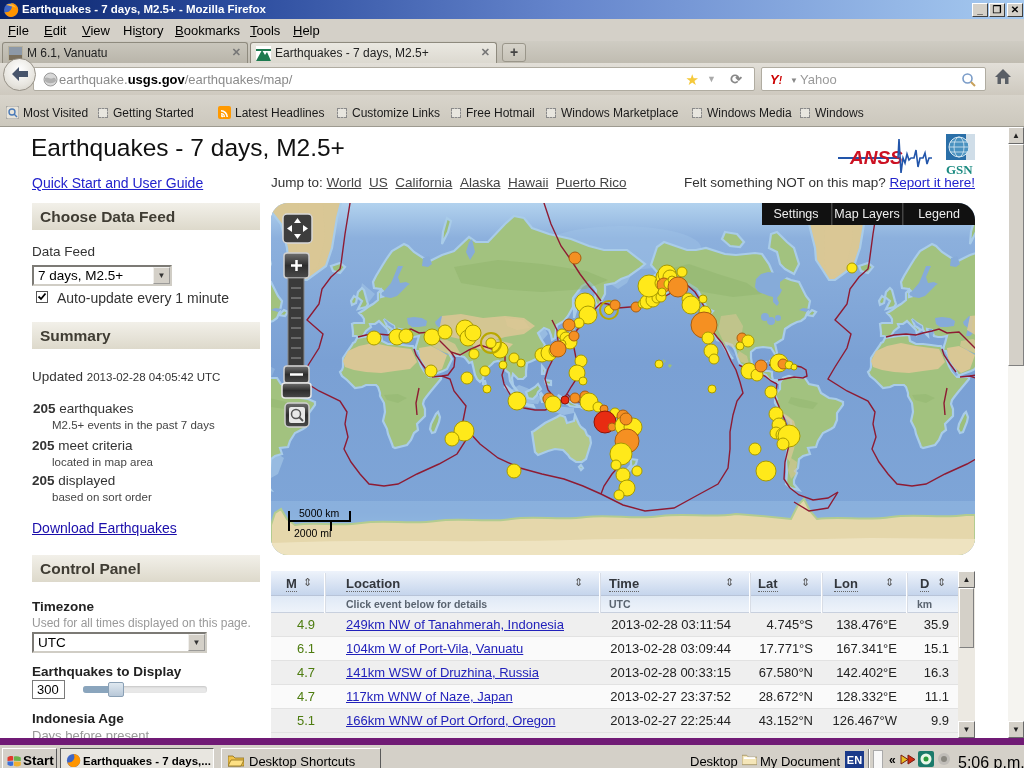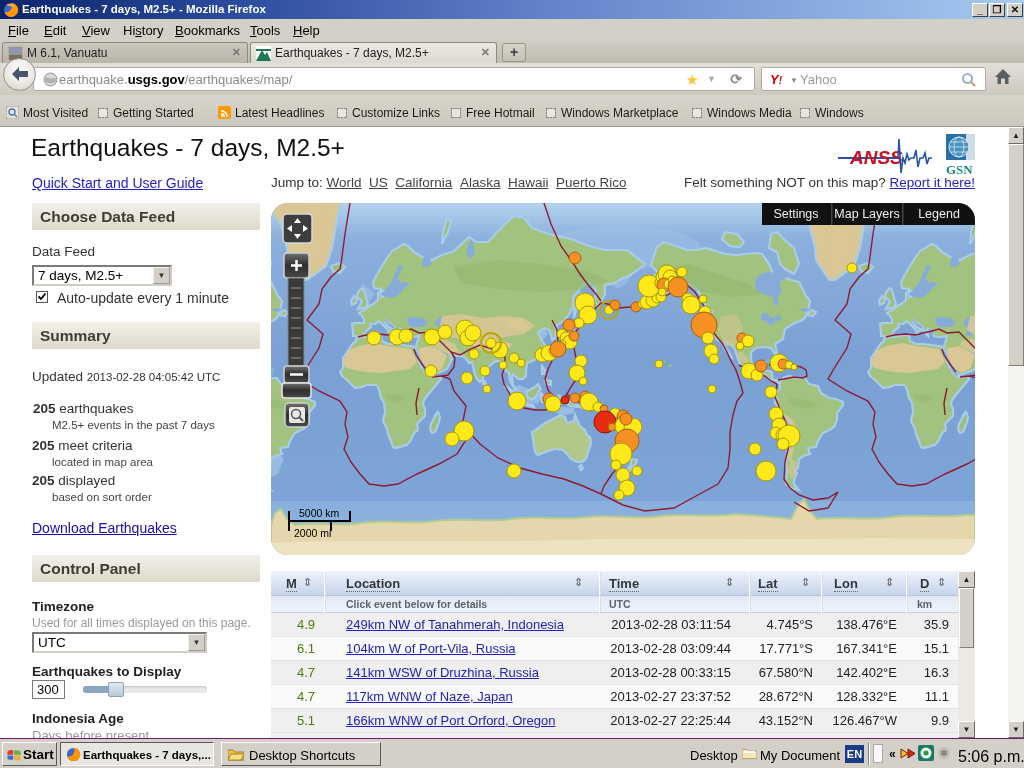--- a/index.html
+++ b/index.html
@@ -83,21 +83,21 @@
 .tti { left:200px; width:260px; text-align:right; color:#222; }
 .tla { left:420px; width:122px; text-align:right; color:#222; }
 .tlo { left:500px; width:126px; text-align:right; color:#222; }
 .td  { left:600px; width:78px; text-align:right; color:#222; }
 .sbbtn { position:absolute; left:0; width:17px; height:17px; background:#d4d0c8; border:1px solid #fff; border-right-color:#6a6a6a; border-bottom-color:#6a6a6a; font-size:8px; text-align:center; line-height:15px; color:#222; }
 
 
 #pagesb { position:absolute; left:1008px; top:127px; width:16px; height:611px; background:#f5f4f0; }
 
 
-#taskbar { position:absolute; left:0; top:738px; width:1024px; height:30px; background:#d4d0c8; border-top:1px solid #701a75; font-size:13px; }
+#taskbar { position:absolute; left:0; top:738px; width:1024px; height:30px; background:#d4d0c8; border-top:7px solid #701a75; font-size:13px; }
 .tbtn { position:absolute; top:3px; height:24px; background:#d4d0c8; white-space:nowrap; overflow:hidden;
   border-top:1px solid #fff; border-left:1px solid #fff; border-right:1px solid #5a5a5a; border-bottom:1px solid #5a5a5a; }
 .pl { fill:none; stroke:#8e1b33; stroke-width:1.4; }
 </style>
 </head>
 <body>
 <div id="screen">
 
   <div id="titlebar">
     <svg class="abs" style="left:3px;top:2px" width="16" height="16" viewBox="0 0 16 16">
@@ -578,21 +578,21 @@
       <div class="trow" style="top:42px;background:#efefef">
         <span class="tm">4.9</span>
           <a class="tloc" href="#">249km NW of Tanahmerah, Indonesia</a>
           <span class="tti">2013-02-28 03:11:54</span>
           <span class="tla">4.745°S</span>
           <span class="tlo">138.476°E</span>
           <span class="td">35.9</span>
       </div>
       <div class="trow" style="top:66px;background:#fafafa">
         <span class="tm">6.1</span>
-          <a class="tloc" href="#">104km W of Port-Vila, Russia</a>
+          <a class="tloc" href="#">104km W of Port-Vila, Vanuatu</a>
           <span class="tti">2013-02-28 03:09:44</span>
           <span class="tla">17.771°S</span>
           <span class="tlo">167.341°E</span>
           <span class="td">15.1</span>
       </div>
       <div class="trow" style="top:90px;background:#efefef">
         <span class="tm">4.7</span>
           <a class="tloc" href="#">141km WSW of Druzhina, Russia</a>
           <span class="tti">2013-02-28 00:33:15</span>
           <span class="tla">67.580°N</span>

